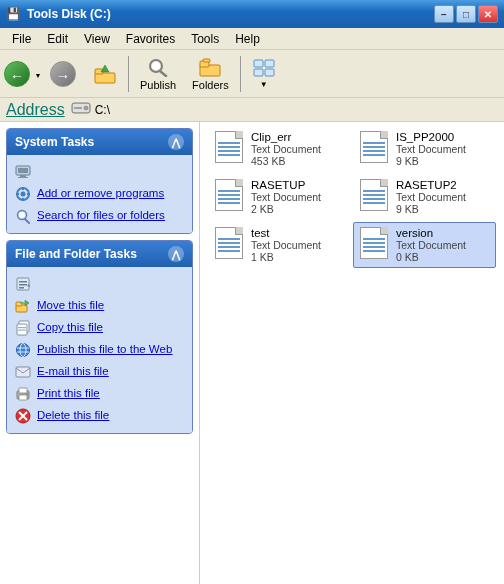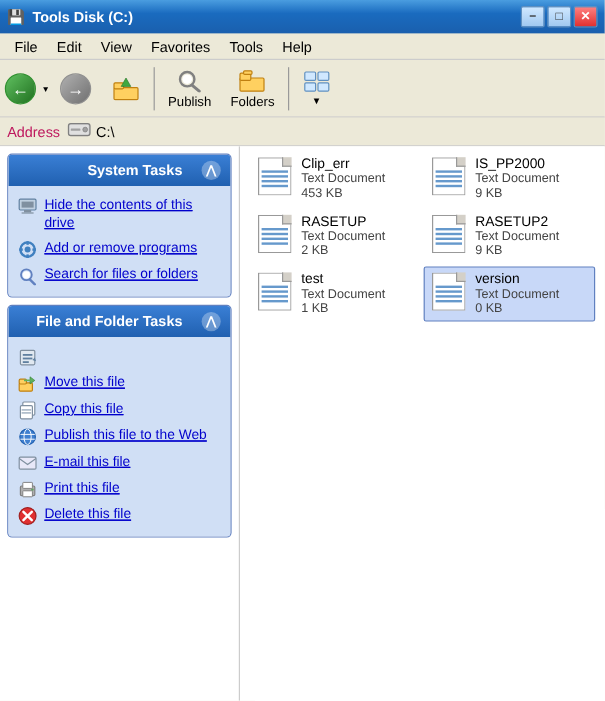--- a/index.html
+++ b/index.html
@@ -156,23 +156,24 @@
     .address-bar {
       background: #ECE9D8;
       height: 24px;
       display: flex;
       align-items: center;
       padding: 0 6px;
       border-bottom: 1px solid #ccc;
       font-size: 12px;
     }
     .address-label {
-      color: #be185d;
+      color: #0f766e;
       margin-right: 6px;
-      font-size: 12px;
+      font-size: 16px;
+      text-decoration: underline;
     }
     .address-icon {
       margin-right: 4px;
     }
     .address-path {
       font-size: 12px;
       color: #000;
     }
 
     
@@ -202,21 +203,21 @@
       overflow: hidden;
     }
     .task-header {
       background: linear-gradient(to bottom, #3a7fd5, #2060b0);
       color: white;
       font-weight: bold;
       font-size: 12px;
       padding: 5px 8px;
       display: flex;
       align-items: center;
-      justify-content: flex-end;
+      justify-content: space-between;
       gap: 16px;
     }
     .task-header-collapse {
       width: 16px;
       height: 16px;
       border-radius: 50%;
       background: rgba(255,255,255,0.3);
       display: flex;
       align-items: center;
       justify-content: center;
@@ -423,21 +424,20 @@
       <div class="task-body">
         <div class="task-item">
           <span class="task-item-icon">
             <svg width="16" height="14" viewBox="0 0 16 14">
               <rect x="1" y="1" width="14" height="9" rx="1" fill="#c0d0e0" stroke="#6080a0" stroke-width="1"></rect>
               <rect x="3" y="3" width="10" height="5" fill="#8090a0"></rect>
               <rect x="5" y="10" width="6" height="2" fill="#8090a0"></rect>
               <rect x="3" y="12" width="10" height="1" fill="#8090a0"></rect>
             </svg>
           </span>
-          <span class="task-item-text">Hide the contents of this drive</span>
         </div>
         <div class="task-item">
           <span class="task-item-icon">
             <svg width="16" height="16" viewBox="0 0 16 16">
               <circle cx="8" cy="8" r="6" fill="none" stroke="#4080c0" stroke-width="2"></circle>
               <circle cx="8" cy="8" r="2.5" fill="#4080c0"></circle>
               <rect x="7" y="1" width="2" height="3" fill="#4080c0"></rect>
               <rect x="7" y="12" width="2" height="3" fill="#4080c0"></rect>
               <rect x="1" y="7" width="3" height="2" fill="#4080c0"></rect>
               <rect x="12" y="7" width="3" height="2" fill="#4080c0"></rect>

